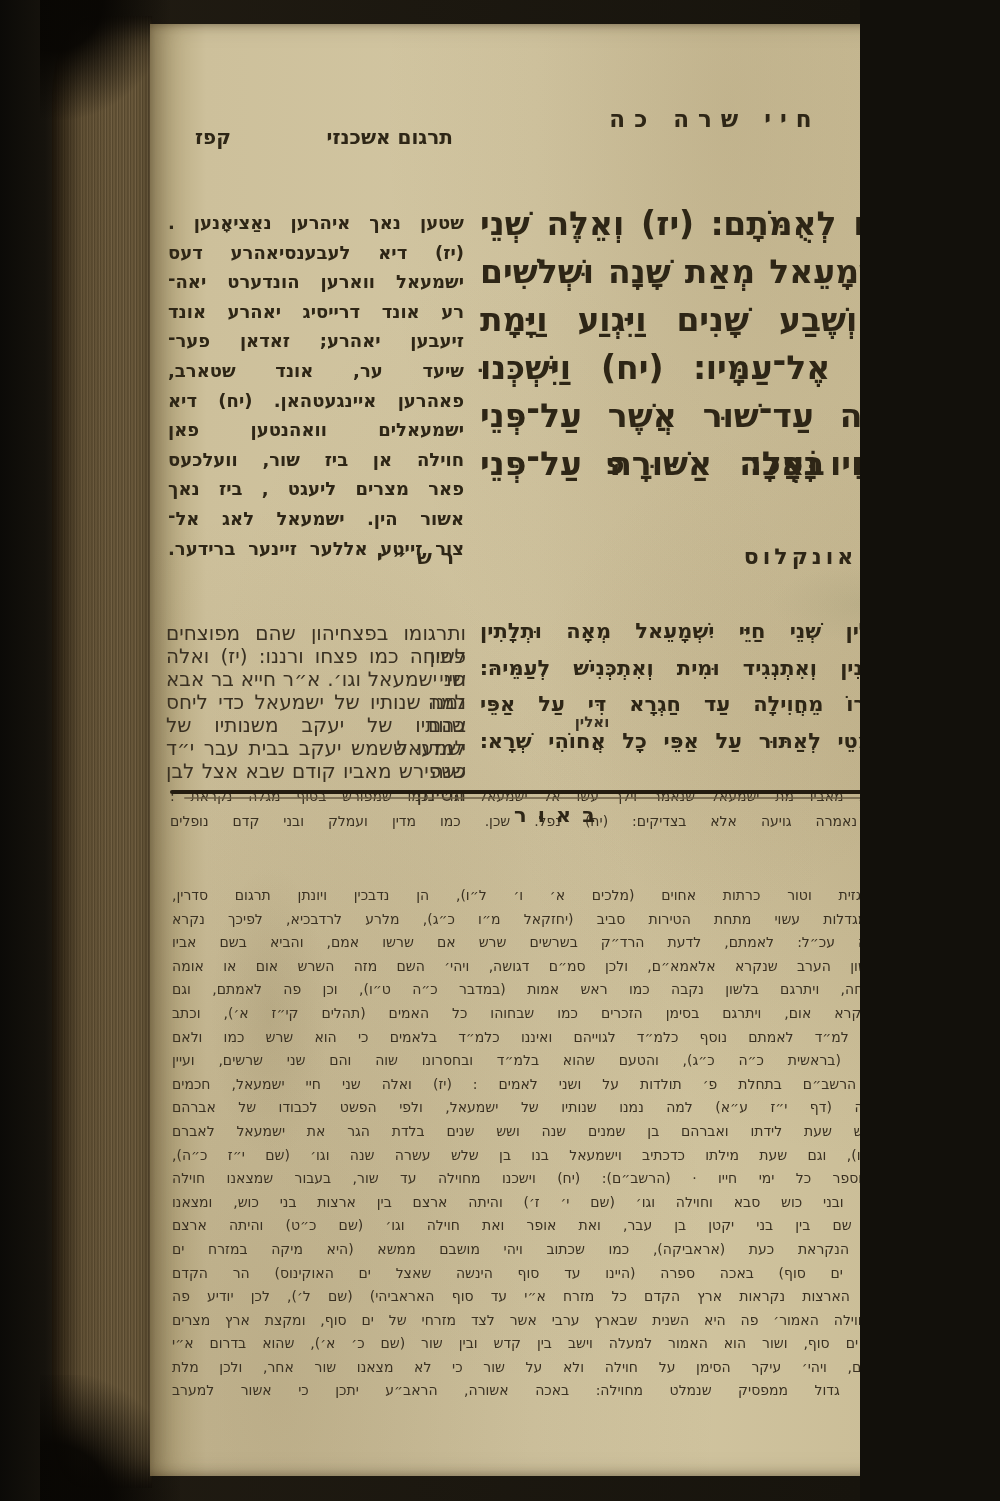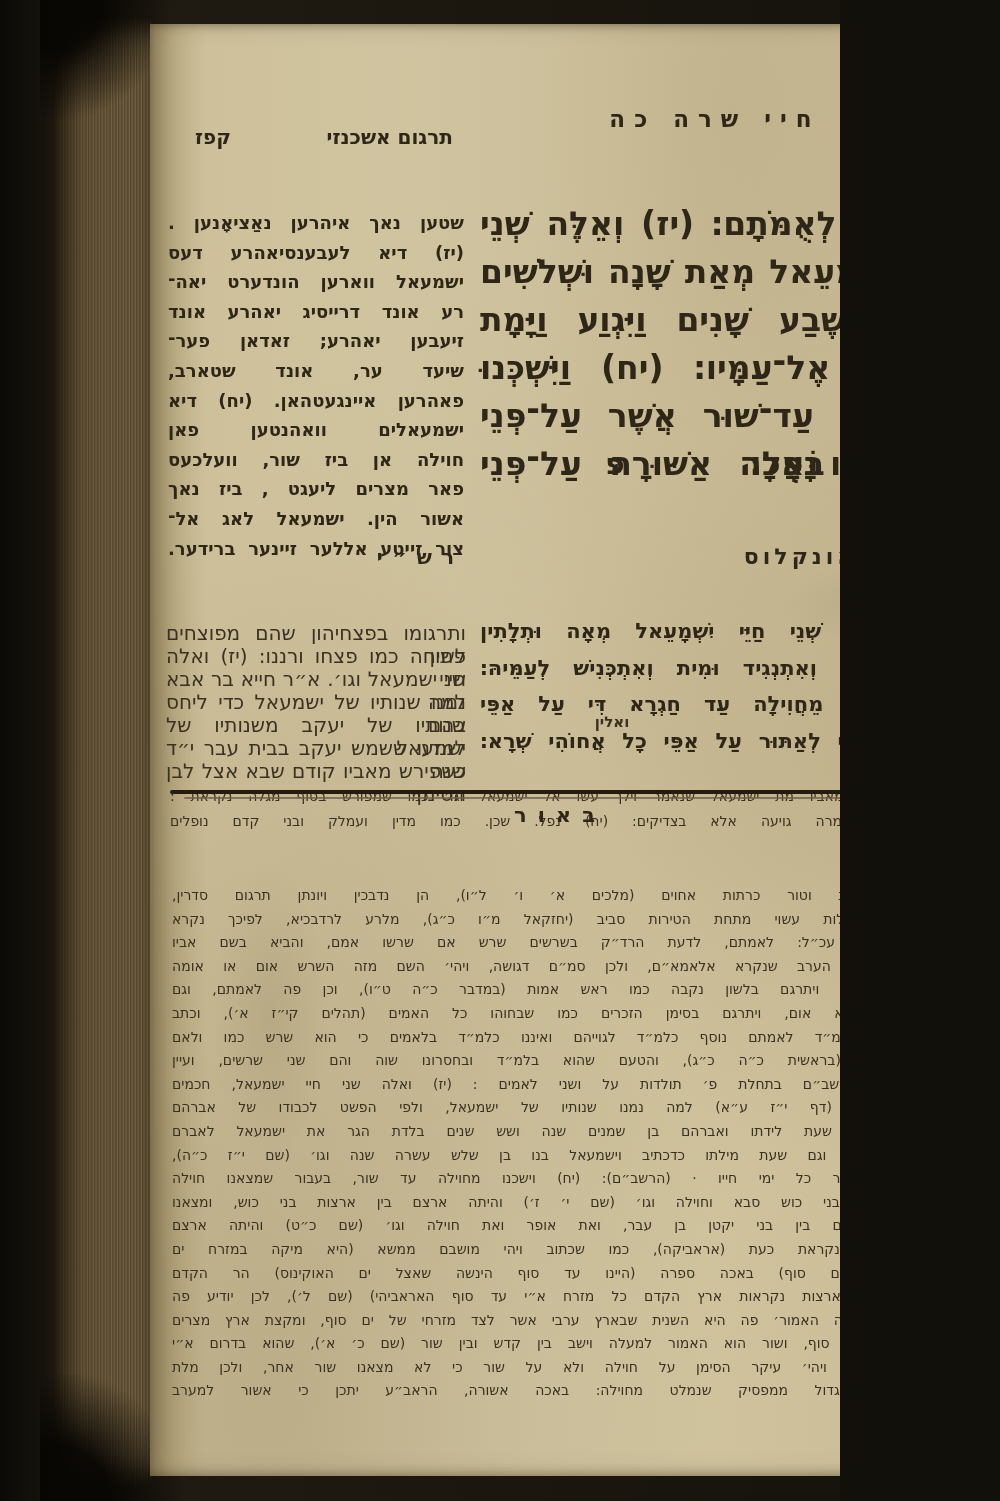--- a/index.html
+++ b/index.html
@@ -2,21 +2,21 @@
 <html lang="he"><head>
 <meta charset="utf-8">
 <style>
   html,body{margin:0;padding:0;}
   body{
     width:1000px;height:1501px;
     background:#12100b;
     font-family:"DejaVu Sans", sans-serif;
     overflow:hidden;
   }
-  #scene{position:relative;width:840px;height:1501px;background:linear-gradient(90deg,#0b0a07 0px,#16130d 45px,#201b12 55px,#17140d 100%);overflow:hidden;}
+  #scene{position:relative;width:840px;height:1501px;background:linear-gradient(90deg,#0b0a07 0px,#16130d 45px,#201b12 55px,#17140d 100%);overflow:hidden;padding-left:20px;}
 
   
   .page-stack{
     position:absolute;left:52px;top:16px;width:100px;height:1472px;
     background:
       linear-gradient(90deg, rgba(25,18,8,.85) 0%, rgba(70,56,34,.25) 30%, rgba(0,0,0,0) 60%),
       repeating-linear-gradient(90deg,#4e4028 0px,#6d5c3e 2px,#55462c 4px,#7a684a 6px),
       linear-gradient(90deg,#2e2516,#8a775a);
     border-radius:40px 0 0 30px / 80px 0 0 60px;
     box-shadow:inset 0 26px 24px -14px rgba(10,8,4,.9), inset 0 -28px 26px -14px rgba(10,8,4,.9);
@@ -72,21 +72,21 @@
   .rashi-head{position:absolute;left:18px;top:521px;width:296px;text-align:right;
     font-size:20px;font-weight:bold;letter-spacing:10px;}
   .rashi{position:absolute;left:16px;top:550px;width:300px;font-size:20px;}
   .rashi .line{line-height:23px;height:23px;}
 
   
   .onk-head{position:absolute;left:330px;top:494px;width:470px;
     font-size:22px;font-weight:bold;letter-spacing:4px;margin-top:26px;}
   .onkelos{position:absolute;left:330px;top:541px;width:472px;font-size:21px;font-weight:bold;}
   .onkelos .line{line-height:36.5px;height:36.5px;}
-  .catchword{position:absolute;left:432px;top:689px;width:60px;font-size:15px;font-weight:bold;text-align:center;}
+  .catchword{position:absolute;left:412px;top:689px;width:60px;font-size:15px;font-weight:bold;text-align:center;}
 
   
   .cont{position:absolute;left:20px;top:712px;width:782px;font-size:14px;}
   .cont .line{line-height:25px;height:25px;}
 
   
   .rule-main{position:absolute;left:20px;top:766px;width:780px;height:4px;background:#241c10;border-radius:2px;}
   .rule-echo{position:absolute;left:34px;top:773px;width:778px;height:2px;background:#6b5e44;opacity:.75;border-radius:2px;}
 
   

